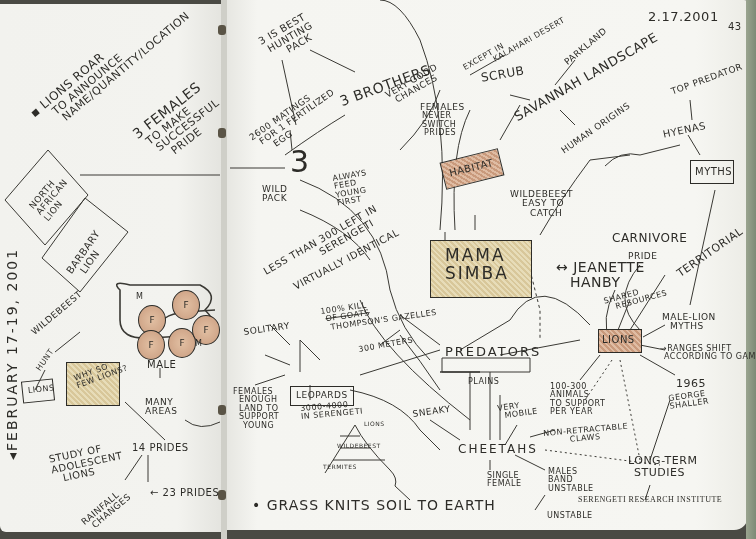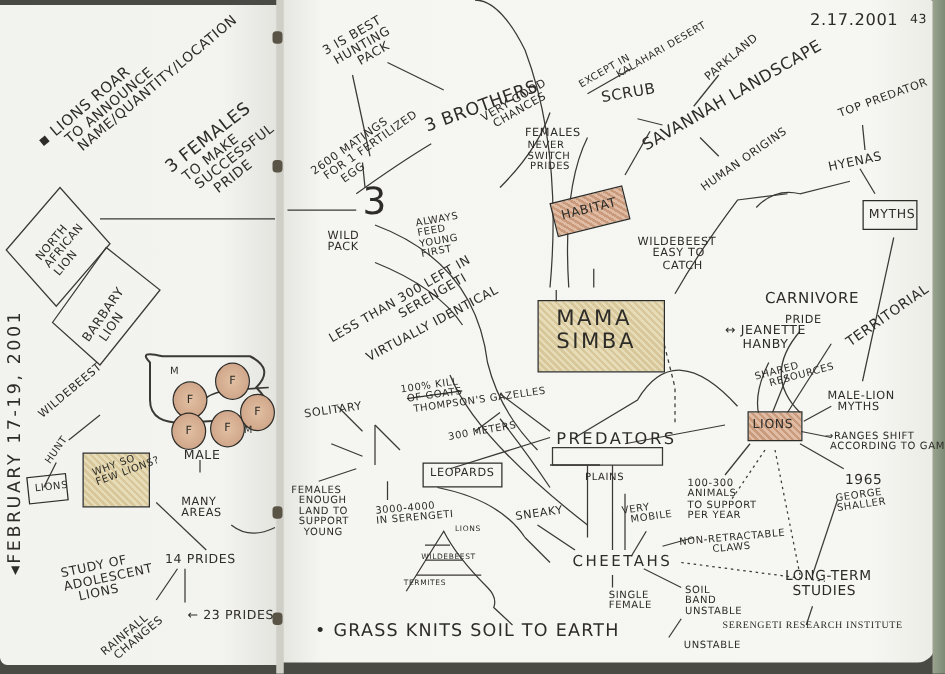--- a/index.html
+++ b/index.html
@@ -182,21 +182,21 @@
   <div style="padding-left:10px">LIONS</div>
 </div>
 
 <div class="t" style="left:80px;top:520px;transform:rotate(-40deg);font-size:9px;">
   <div>RAINFALL</div>
   <div style="padding-left:6px">CHANGES</div>
 </div>
 <div class="t" style="left:150px;top:488px;font-size:10px;">← <span>23 PRIDES</span></div>
 
 <div class="t" style="left:648px;top:10px;font-size:13px;">2.17.2001</div>
-<div class="t" style="left:728px;top:11px;font-size:10px;">43</div>
+<div class="t" style="left:728px;top:22px;font-size:10px;">43</div>
 
 <div class="t" style="left:257px;top:38px;transform:rotate(-30deg);font-size:10px;">
   <div>3 IS BEST</div>
   <div style="padding-left:4px">HUNTING</div>
   <div style="padding-left:20px">PACK</div>
 </div>
 
 <div class="t" style="left:248px;top:135px;transform:rotate(-35deg);font-size:9px;">
   <div>2600 MATINGS</div>
   <div style="padding-left:6px">FOR 1 FERTILIZED</div>
@@ -266,21 +266,21 @@
     <div>SIMBA</div>
   </div>
 </div>
 
 <div class="t" style="left:510px;top:190px;font-size:9px;">
   <div>WILDEBEEST</div>
   <div style="padding-left:12px">EASY TO</div>
   <div style="padding-left:20px">CATCH</div>
 </div>
 
-<div class="t" style="left:580px;top:260px;font-size:10px;">↔ 
+<div class="t" style="left:556px;top:260px;font-size:14px;">↔ 
   <span>JEANETTE</span><br>
   <span style="padding-left:14px">HANBY</span>
 </div>
 
 <div class="t" style="left:612px;top:232px;font-size:12px;">CARNIVORE</div>
 <div class="t" style="left:628px;top:252px;font-size:9px;">PRIDE</div>
 <div class="t" style="left:675px;top:270px;transform:rotate(-35deg);font-size:11px;">TERRITORIAL</div>
 <div class="t" style="left:603px;top:298px;transform:rotate(-15deg);font-size:8px;">
   <div>SHARED</div>
   <div style="padding-left:10px">RESOURCES</div>
@@ -299,21 +299,21 @@
 </div>
 
 <div class="t" style="left:243px;top:328px;transform:rotate(-8deg);font-size:9px;">SOLITARY</div>
 <div class="t" style="left:320px;top:308px;transform:rotate(-8deg);font-size:8px;">
   <div>100% KILL</div>
   <div style="text-decoration:line-through;padding-left:4px">OF GOATS</div>
   <div style="padding-left:8px">THOMPSON'S GAZELLES</div>
 </div>
 <div class="t" style="left:358px;top:346px;transform:rotate(-10deg);font-size:8px;">300 METERS</div>
 
-<div class="box" style="left:290px;top:370px;width:62px;height:18px;margin-left:48px;">
+<div class="box" style="left:290px;top:386px;width:62px;height:18px;">
   <span class="t" style="left:5px;top:4px;font-size:9px;">LEOPARDS</span>
 </div>
 
 <div class="t" style="left:233px;top:388px;font-size:8px;">
   <div>FEMALES</div>
   <div style="padding-left:6px">ENOUGH</div>
   <div style="padding-left:6px">LAND TO</div>
   <div style="padding-left:6px">SUPPORT</div>
   <div style="padding-left:10px">YOUNG</div>
 </div>
@@ -352,21 +352,21 @@
   <div>NON-RETRACTABLE</div>
   <div style="padding-left:26px">CLAWS</div>
 </div>
 
 <div class="t" style="left:487px;top:472px;font-size:8px;">
   <div>SINGLE</div>
   <div>FEMALE</div>
 </div>
 
 <div class="t" style="left:548px;top:468px;font-size:8px;">
-  <div>SOIL</div>
+  <div>MALES</div>
   <div>BAND</div>
   <div>UNSTABLE</div>
 </div>
 
 <div class="t" style="left:547px;top:512px;font-size:8px;">UNSTABLE</div>
 
 <div class="t" style="left:628px;top:455px;font-size:11px;">
   <div>LONG-TERM</div>
   <div style="padding-left:6px">STUDIES</div>
 </div>

